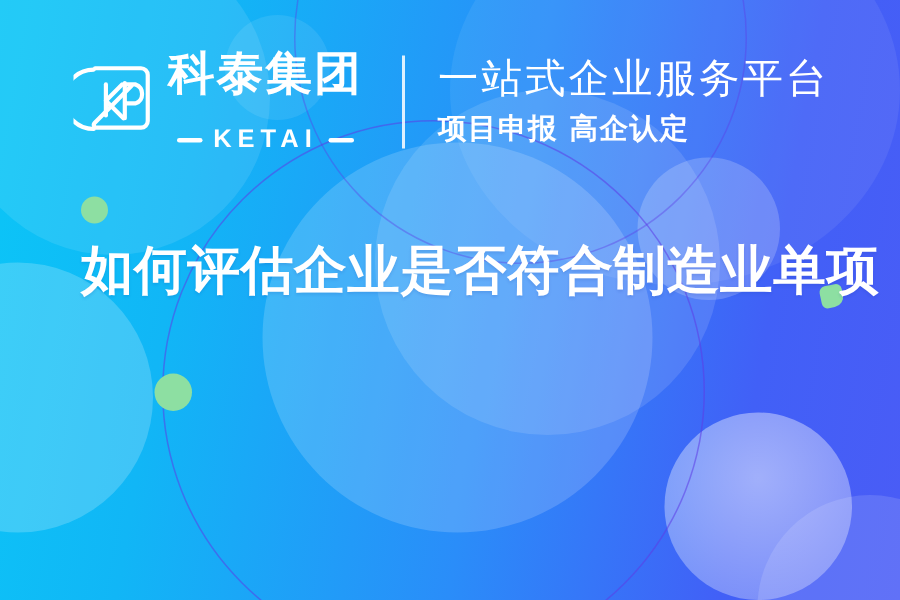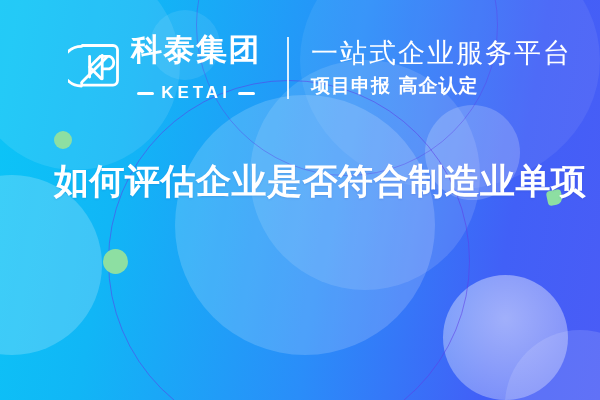--- a/index.html
+++ b/index.html
@@ -77,21 +77,21 @@
     transform: rotate(-12deg);
   }
 
   
   .header {
     position: absolute;
     left: 0; top: 28px;
     width: 576px; height: 80px;
     display: flex;
     align-items: center;
-    padding-left: 68px;
+    padding-left: 49px;
     box-sizing: border-box;
   }
   .logo-lockup { display: flex; align-items: center; gap: 9px; }
   .logo-mark { width: 54px; height: 54px; flex: none; }
   .logo-words { display: flex; flex-direction: column; align-items: center; }
   .brand-cn {
     font-size: 31px;
     font-weight: 700;
     color: #ffffff;
     letter-spacing: 1.5px;

